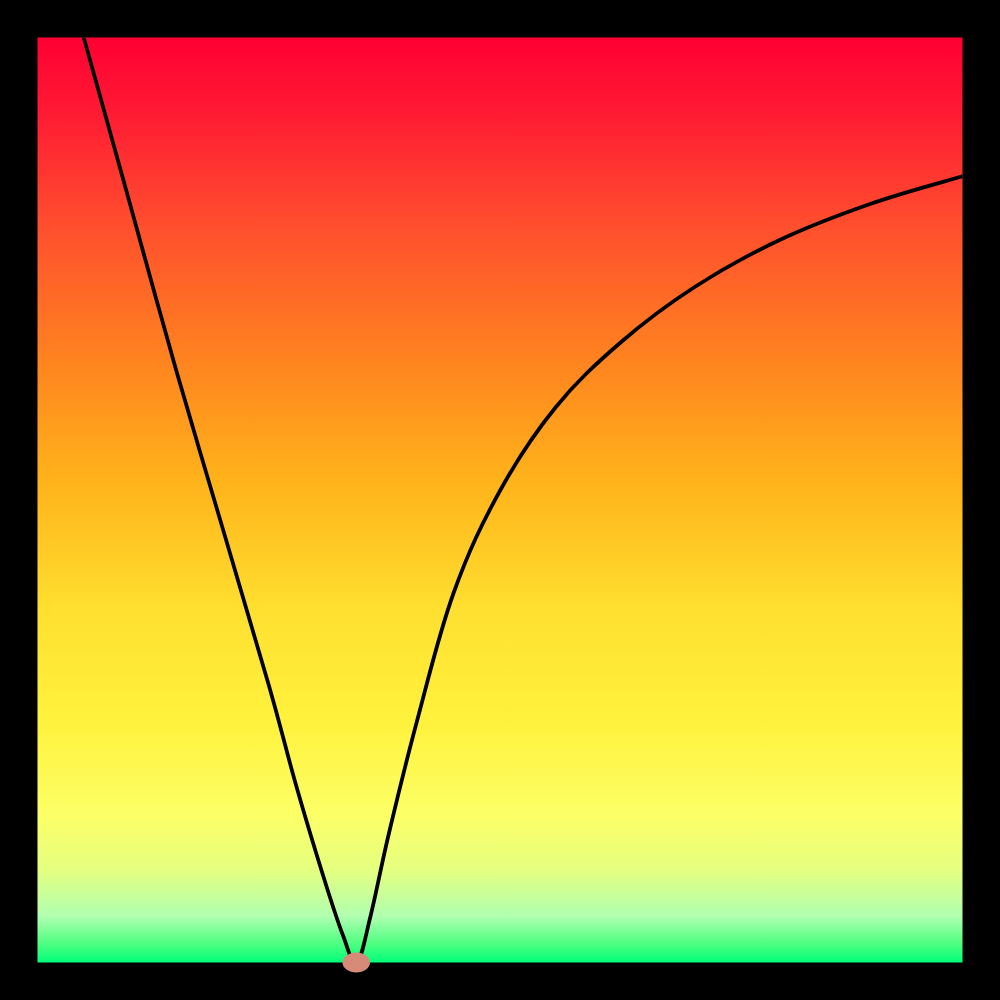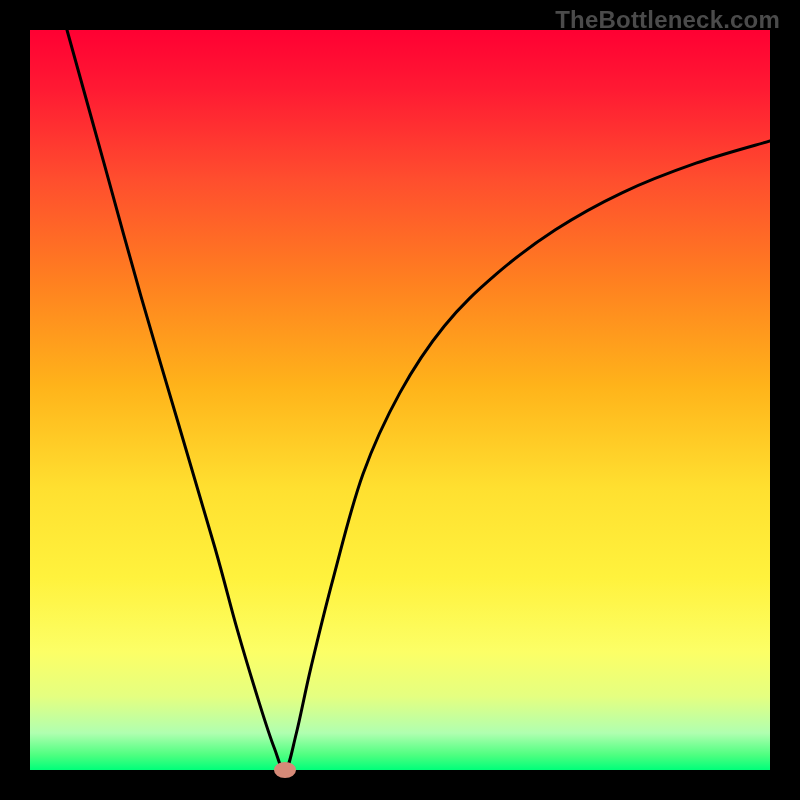--- a/index.html
+++ b/index.html
@@ -58,14 +58,13 @@
 </head>
 <body>
 
 <div class="frame">
   <div class="plot-area">
     <svg class="curve" viewBox="0 0 740 740" preserveAspectRatio="none">
       <path id="curve-path" fill="none" stroke="#000" stroke-width="3" stroke-linecap="round" stroke-linejoin="round" d="M 37.00 0.00 C 43.66 23.98, 60.68 85.25, 74.00 133.20 C 87.32 181.15, 97.68 219.78, 111.00 266.40 C 124.32 313.02, 134.68 346.91, 148.00 392.20 C 161.32 437.49, 174.34 480.70, 185.00 518.00 C 195.66 555.30, 199.21 571.43, 207.20 599.40 C 215.19 627.37, 222.74 652.09, 229.40 673.40 C 236.06 694.71, 239.54 705.81, 244.20 717.80 C 248.86 729.79, 251.30 742.66, 255.30 740.00 C 259.30 737.34, 261.74 721.65, 266.40 703.00 C 271.06 684.35, 274.54 664.37, 281.20 636.40 C 287.86 608.43, 294.08 582.23, 303.40 547.60 C 312.72 512.97, 321.01 477.30, 333.00 444.00 C 344.99 410.70, 355.35 389.24, 370.00 362.60 C 384.65 335.96, 397.08 317.31, 414.40 296.00 C 431.72 274.69, 446.22 261.52, 466.20 244.20 C 486.18 226.88, 502.76 214.45, 525.40 199.80 C 548.04 185.15, 566.69 174.79, 592.00 162.80 C 617.31 150.81, 639.36 142.52, 666.00 133.20 C 692.64 123.88, 726.68 115.00, 740.00 111.00"></path>
     </svg>
     <div class="marker" id="min-marker" style="left: 255.3px; top: 740px;"></div>
   </div>
-  <div class="watermark">TheBottleneck.com</div>
 </div>
 
 </body></html>

